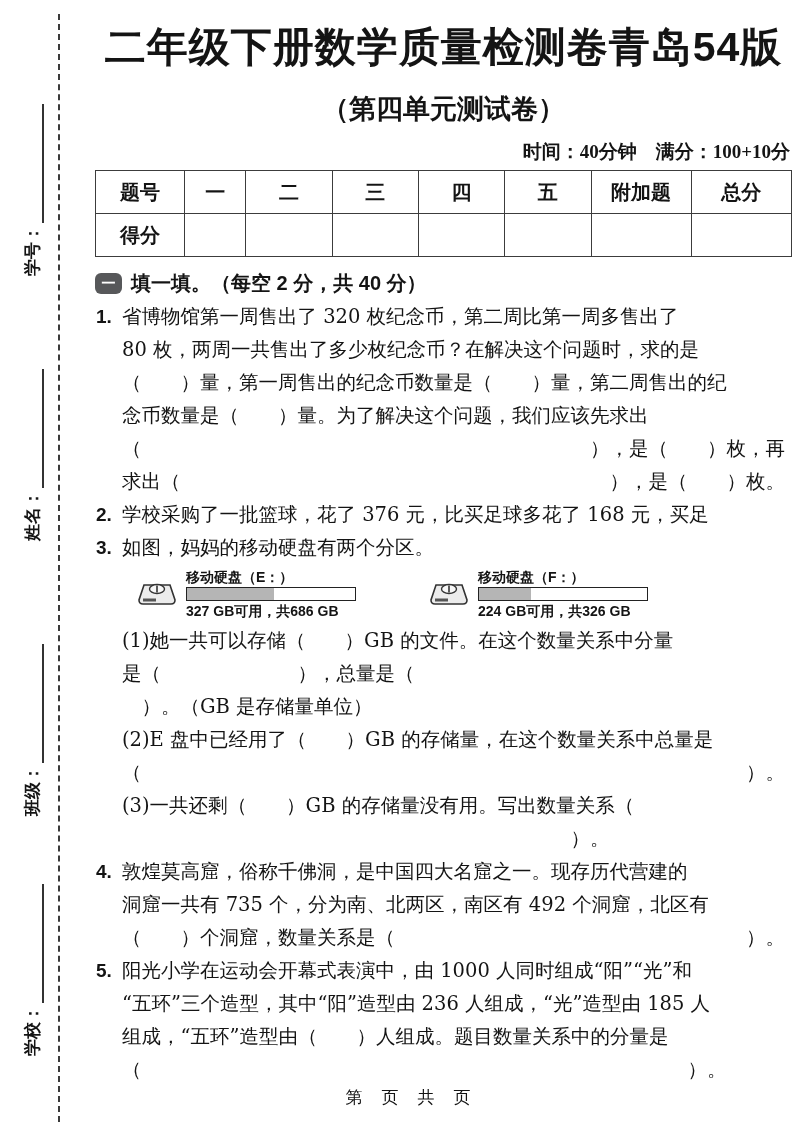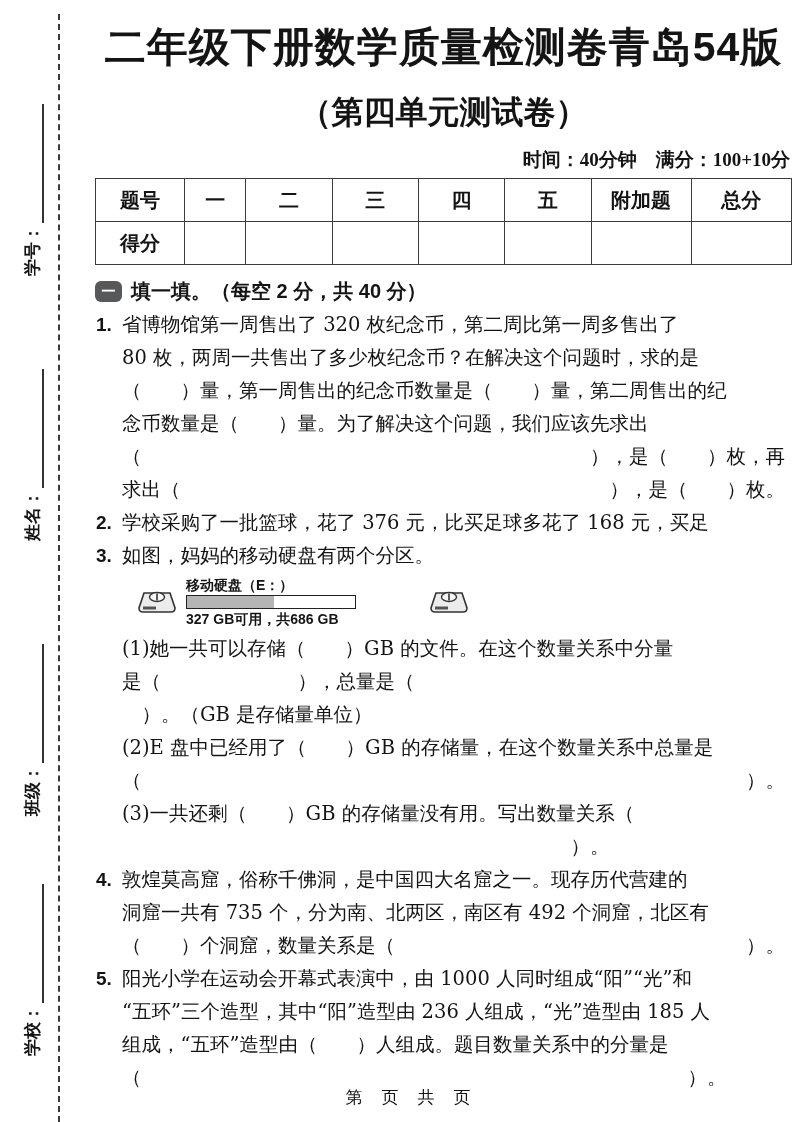--- a/index.html
+++ b/index.html
@@ -13,21 +13,21 @@
     border-left:2.5px dashed #3a3a3a;}
   
   .side-unit{position:absolute;left:-54px;width:172px;height:24px;
     display:flex;align-items:flex-end;transform:rotate(-90deg);
     font-family:"Liberation Sans",sans-serif;font-weight:bold;font-size:17px;}
   .side-unit .blank{flex:1;border-bottom:2px solid #333;height:6px;margin-left:2px;}
   
   .content{position:absolute;left:95px;top:14px;width:697px;}
   .title{font-family:"Liberation Sans",sans-serif;font-size:41px;font-weight:900;
     text-align:center;margin:6px 0 6px;letter-spacing:1px;}
-  .subtitle{font-family:"Liberation Sans",sans-serif;font-size:32px;font-weight:900;
+  .subtitle{font-family:"Liberation Sans",sans-serif;font-size:27px;font-weight:900;
     text-align:center;margin:16px 0 0;}
   .meta{font-family:Liberation Serif, serif;text-align:right;font-size:19px;
     font-weight:bold;margin:12px 2px 5px;}
   table.score{width:100%;border-collapse:collapse;table-layout:fixed;}
   table.score td{border:1.8px solid #3c3c3c;height:40px;text-align:center;
     font-family:"Liberation Sans",sans-serif;font-size:20px;font-weight:bold;}
   .section-head{display:flex;align-items:center;gap:9px;margin:13px 0 3px;
     font-family:"Liberation Sans",sans-serif;font-size:20px;font-weight:bold;}
   .badge{flex:0 0 auto;width:27px;height:21px;border-radius:6px;background:#57585a;
     color:#fff;font-size:14px;display:flex;align-items:center;justify-content:center;
@@ -156,20 +156,27 @@
             <div class="drive-cap">327 GB可用，共686 GB</div>
           </div>
         </div>
         <div class="drive">
           <svg width="42" height="34" viewBox="0 0 42 34">
             <path d="M8 7 L34 7 L39 22 Q39 26 35 26 L7 26 Q3 26 3 22 Z" fill="#ececec" stroke="#333" stroke-width="1.6"></path>
             <ellipse cx="21" cy="11" rx="7.5" ry="4.5" fill="#f7f7f7" stroke="#333" stroke-width="1.4"></ellipse>
             <line x1="21" y1="7.5" x2="21" y2="14.5" stroke="#333" stroke-width="1.6"></line>
             <rect x="7" y="20.5" width="13" height="3" fill="#555"></rect>
           </svg>
+          <div class="drive-info">
+            <div class="drive-label">移动硬盘（F：）</div>
+            <div class="drive-bar">
+              <div class="drive-fill" style="width: 31%;"></div>
+            </div>
+            <div class="drive-cap">224 GB可用，共326 GB</div>
+          </div>
         </div>
       </div>
 
       <div class="line">(1)她一共可以存储（　　）GB 的文件。在这个数量关系中分量</div>
       <div class="line">是（　　　　　　　），总量是（</div>
       <div class="line">　）。（GB 是存储量单位）</div>
       <div class="line">(2)E 盘中已经用了（　　）GB 的存储量，在这个数量关系中总量是</div>
       <div class="line">（　　　　　　　　　　　　　　　　　　　　　　　　　　　　　　　）。</div>
       <div class="line">(3)一共还剩（　　）GB 的存储量没有用。写出数量关系（</div>
       <div class="line">　　　　　　　　　　　　　　　　　　　　　　　）。</div>

